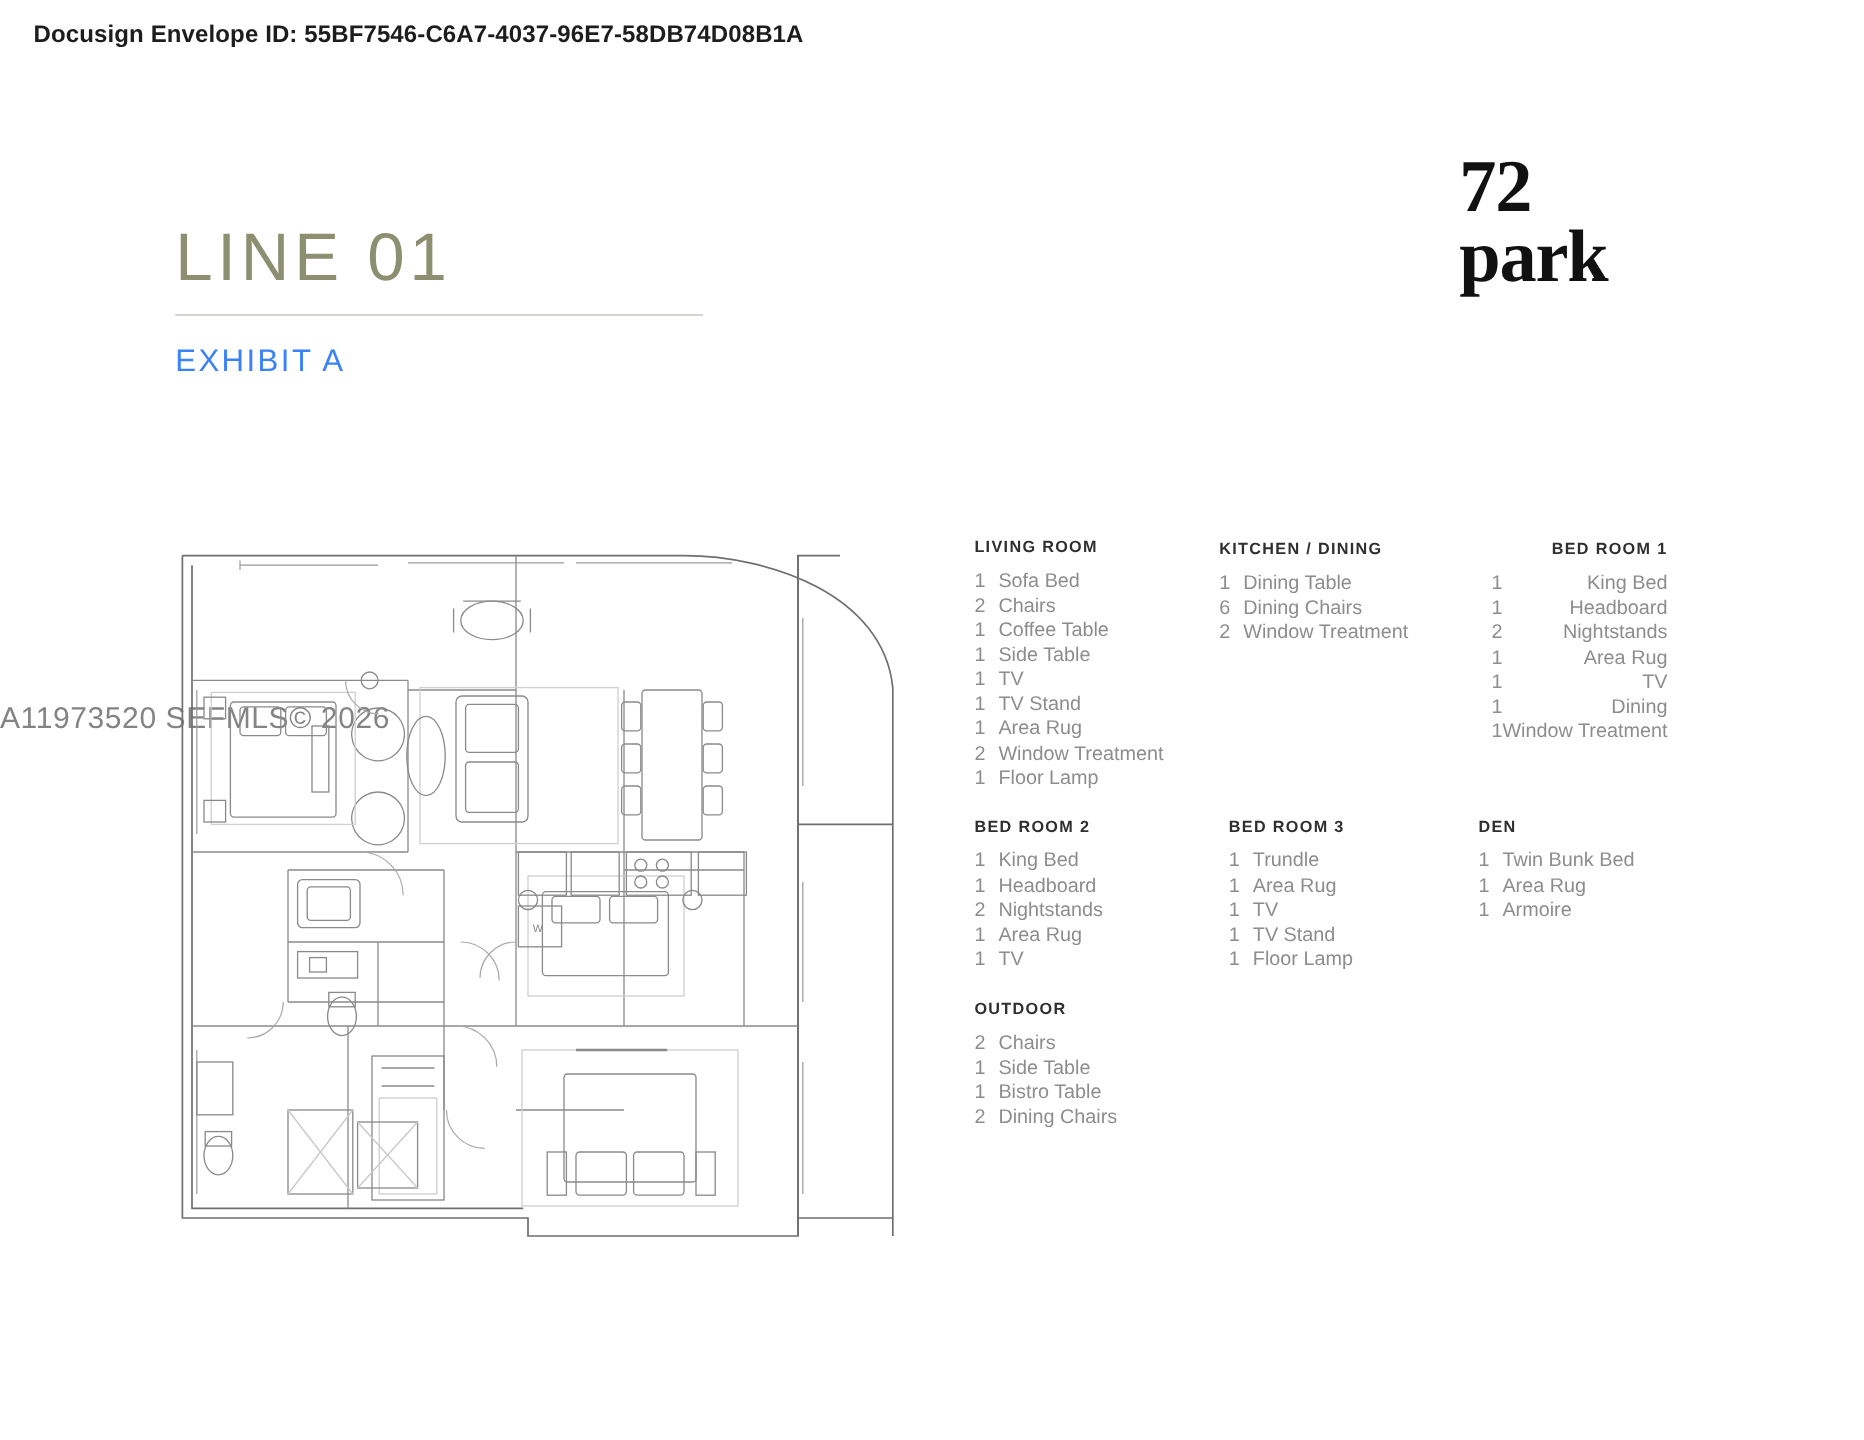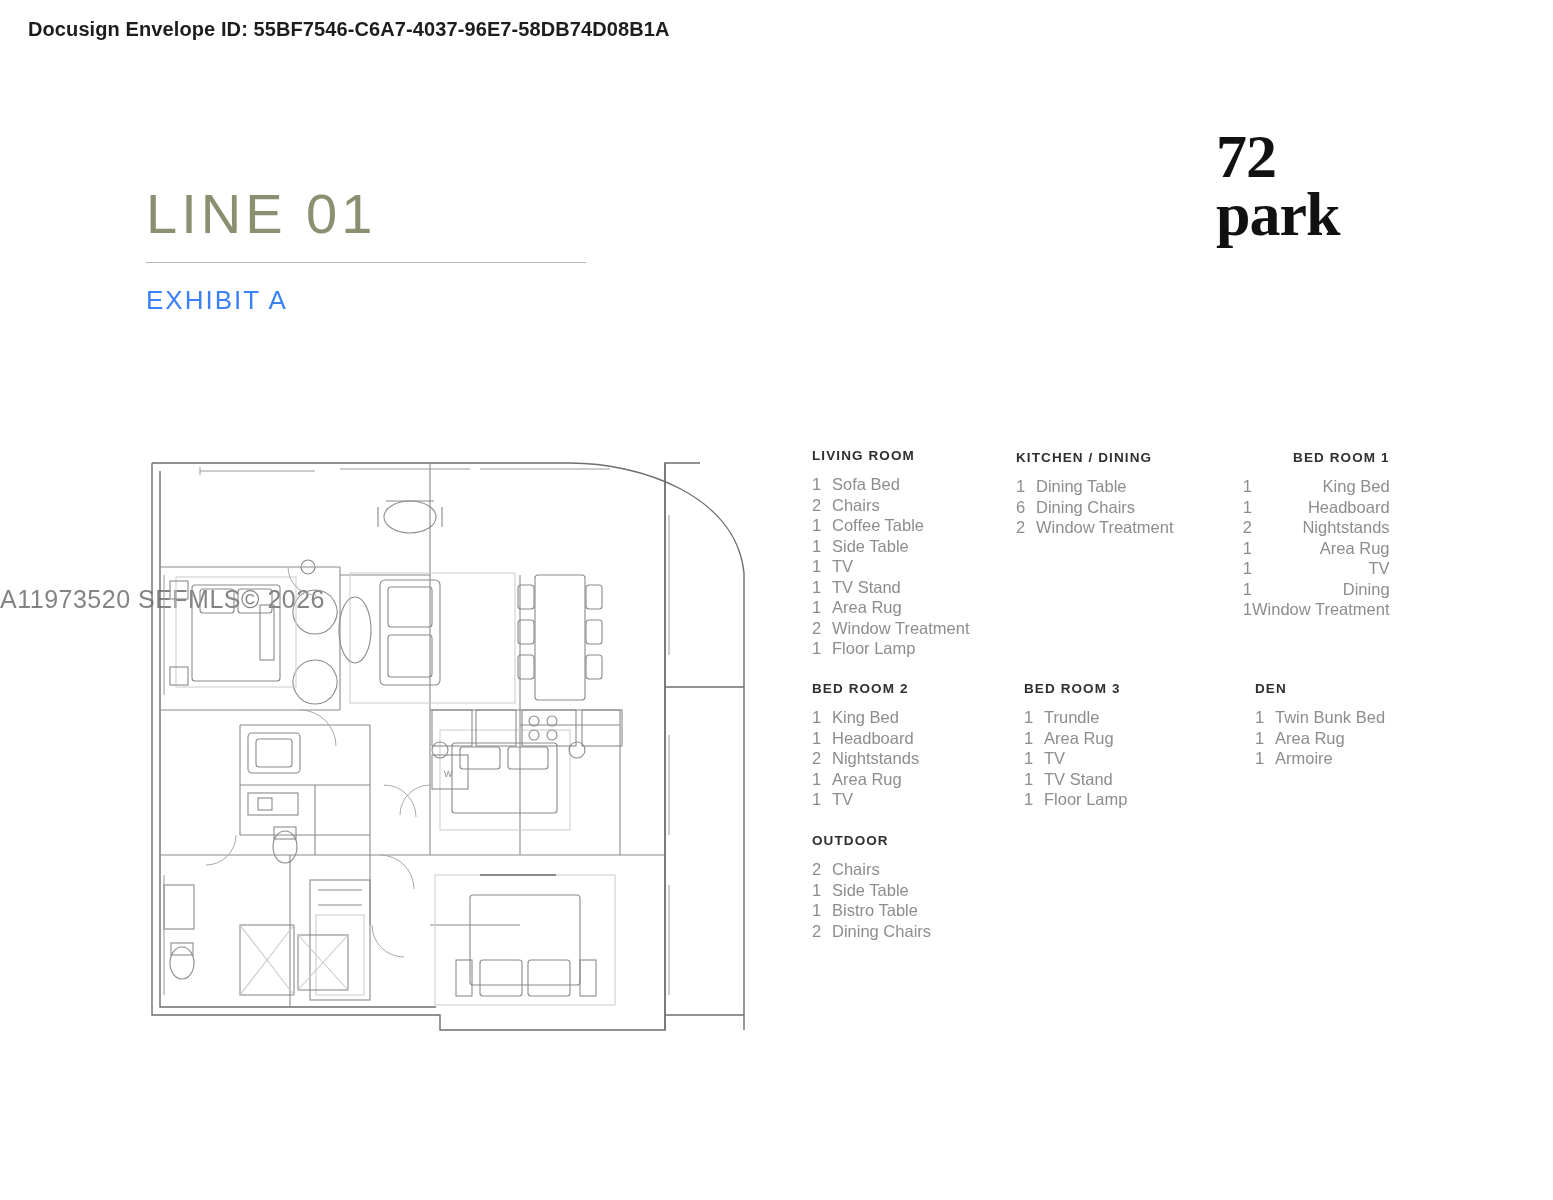--- a/index.html
+++ b/index.html
@@ -134,21 +134,21 @@
     flex: 0 0 20px;
   }
   .legend-item { flex: 1 1 auto; }
 
   
   #grp-living   { top: 0px;   left: 0px;   }
   #grp-kitchen  { top: 2px;   left: 204px; }
   #grp-bed1     { top: 2px;   left: 420px; text-align: right; }
   #grp-bed2     { top: 233px; left: 0px;   }
   #grp-bed3     { top: 233px; left: 212px; }
-  #grp-den      { top: 233px; left: 443px; }
+  #grp-den      { top: 233px; left: 420px; }
   #grp-outdoor  { top: 385px; left: 0px;   }
 </style>
 </head>
 <body>
 
 <div class="docusign-bar">Docusign Envelope ID: 55BF7546-C6A7-4037-96E7-58DB74D08B1A</div>
 
 <div class="title-block">
   <div class="line-title">LINE 01</div>
   <div class="title-rule"></div>

